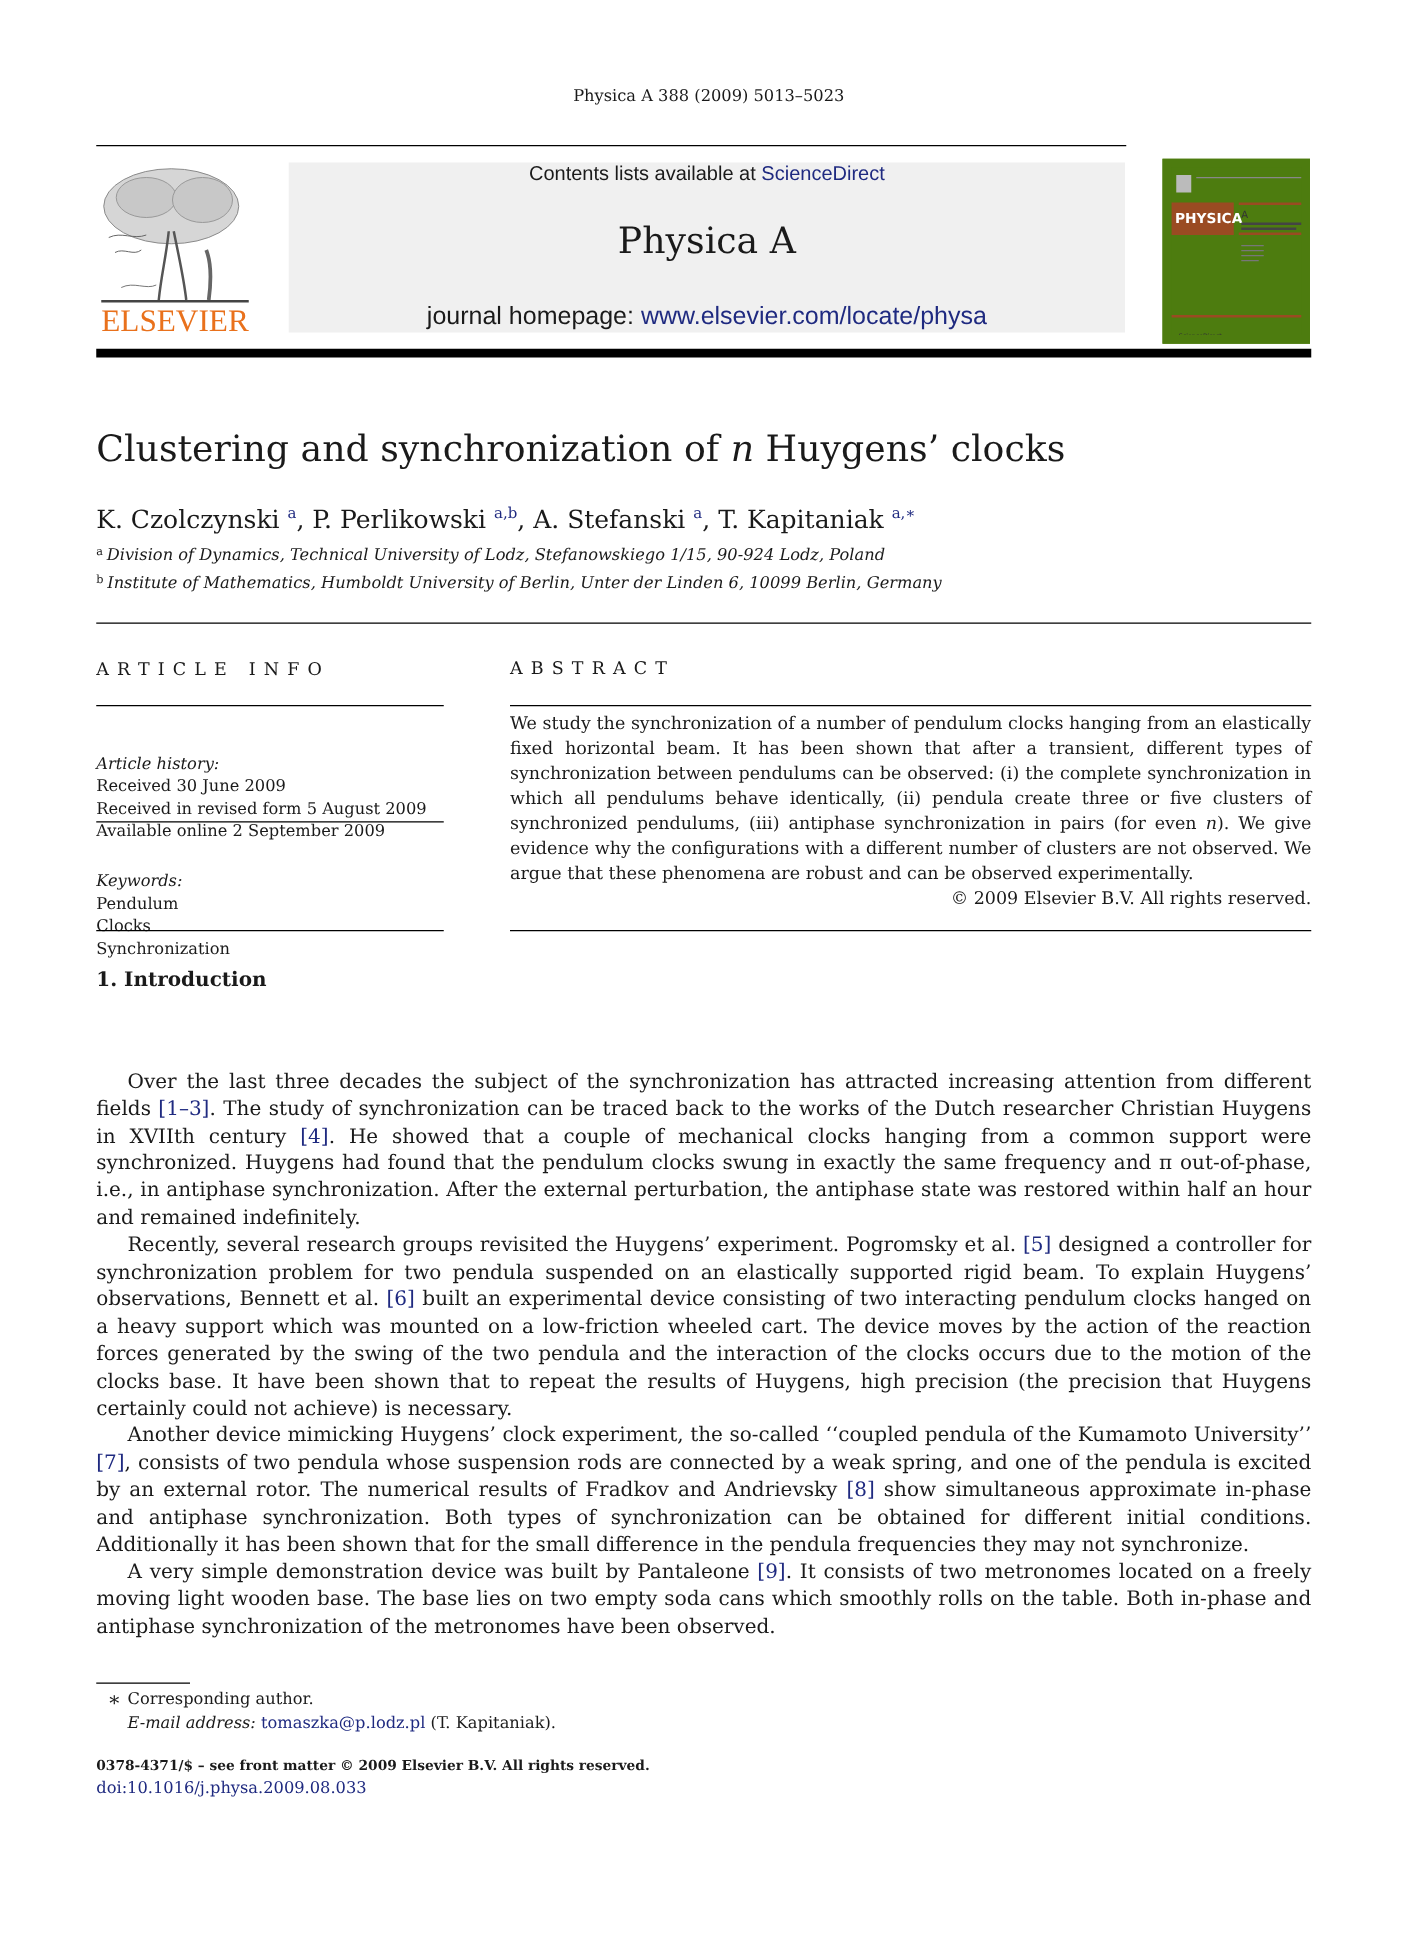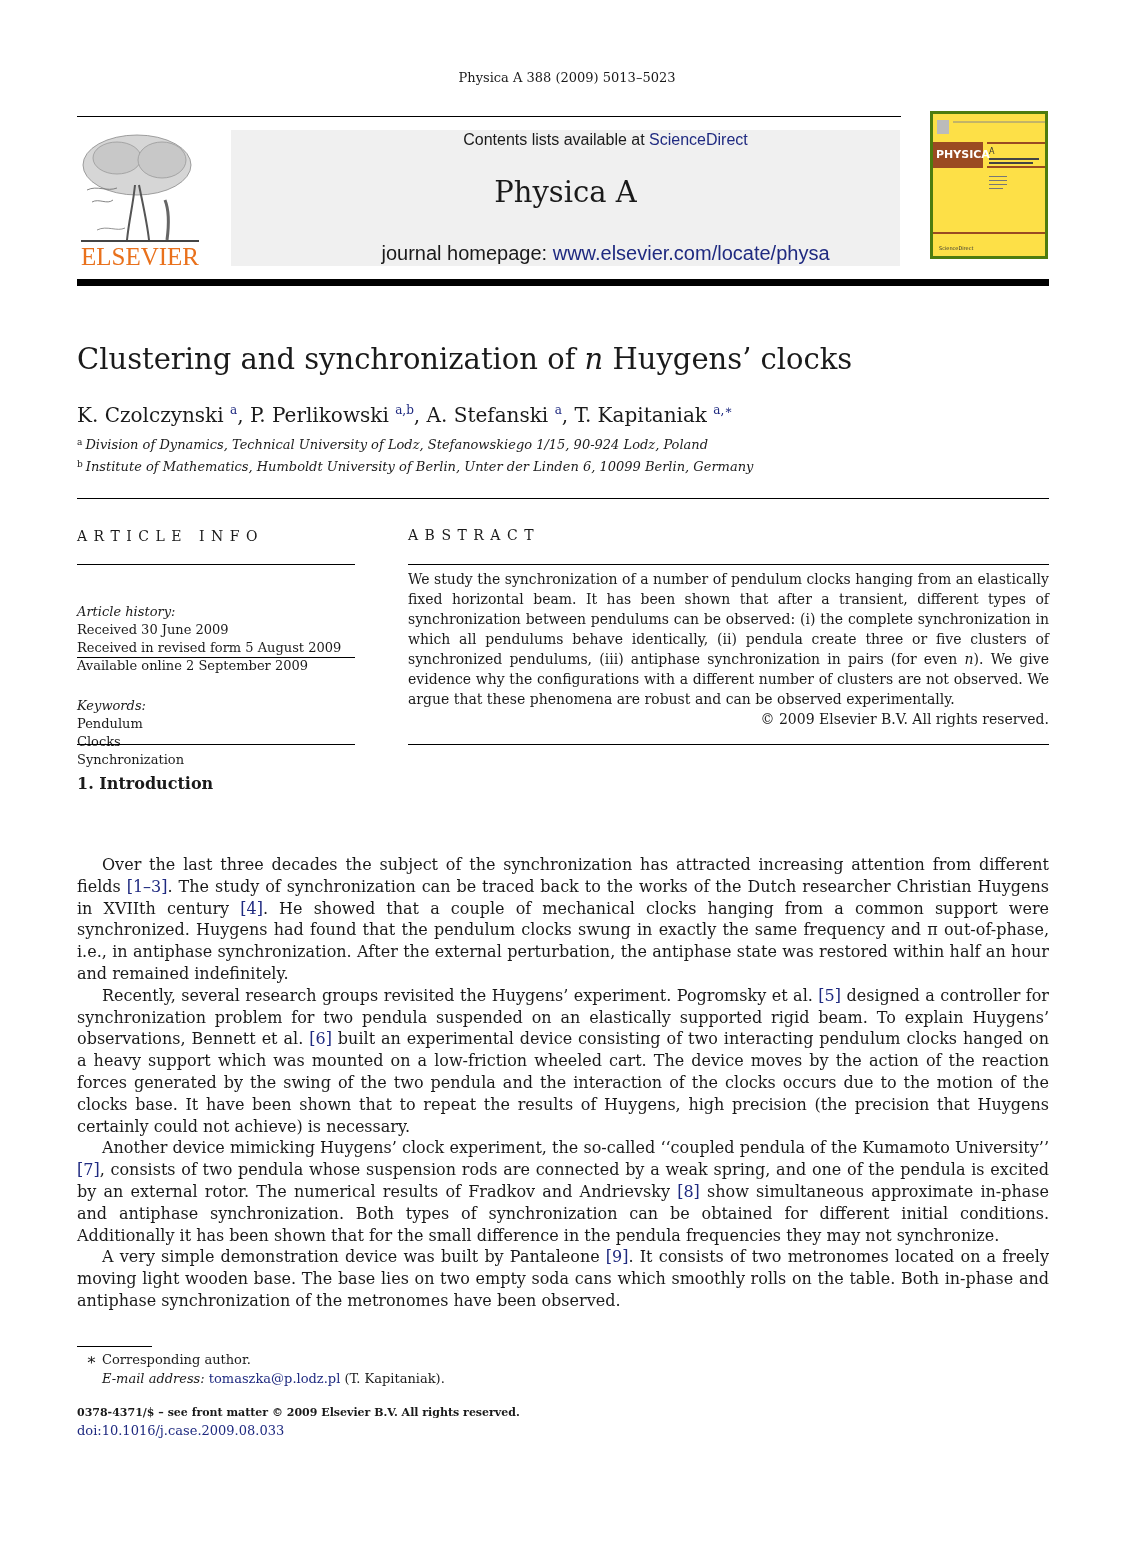--- a/index.html
+++ b/index.html
@@ -2,31 +2,31 @@
 <html><head>
 <meta charset="utf-8">
 <style>
   html, body { margin: 0; padding: 0; background: #ffffff; }
   body {
     width: 1134px; height: 1548px; position: relative; overflow: hidden;
     font-family: "DejaVu Serif", "Liberation Serif", serif; color: #1a1a1a;
   }
   .abs { position: absolute; }
   .link { color: #1f2a80; text-decoration: none; }
-  .sans { font-family: "Liberation Sans", "DejaVu Sans", sans-serif; padding-left: 40px; }
+  .sans { font-family: "Liberation Sans", "DejaVu Sans", sans-serif; }
 
   #running-head { left: 0; width: 1134px; top: 70px; text-align: center; font-size: 13px; }
 
   #top-rule { left: 77px; top: 116px; width: 824px; height: 0; border-top: 1.3px solid #000; }
   #elsevier-logo { left: 77px; top: 130px; width: 126px; height: 138px; }
   #header-box { left: 231px; top: 130px; width: 669px; height: 136px; background: #f0f0f0; }
   #contents-line { left: 0; width: 669px; top: 0; text-align: center; font-size: 16px; line-height: 20px; padding-top: 0; }
   #journal-name { left: 0; width: 669px; top: 44px; text-align: center; font-size: 29px; line-height: 36px; }
   #homepage-line { left: 0; width: 669px; top: 113px; text-align: center; font-size: 20px; line-height: 20px; }
-  #cover { left: 930px; top: 111px; width: 118px; height: 148px; background: #fde047; border: 3px solid #4d7c0f; box-sizing: border-box; overflow: hidden; }
+  #cover { left: 930px; top: 127px; width: 118px; height: 148px; background: #4d7c0f; border: 7px solid #4d7c0f; box-sizing: border-box; overflow: hidden; }
   #thick-rule { left: 77px; top: 279px; width: 972px; height: 7px; background: #000; }
 
   #title { left: 77px; top: 340px; font-size: 29px; line-height: 38px; white-space: nowrap; text-align: center; }
   #authors { left: 77px; top: 396px; font-size: 20px; line-height: 28px; white-space: nowrap; }
   #authors sup { font-size: 12px; color: #1f2a80; vertical-align: 8px; }
   .aff { left: 77px; font-size: 13px; font-style: italic; white-space: nowrap; }
   .aff sup { font-style: normal; font-size: 9px; vertical-align: 4px; margin-right: 3px; }
   #aff-a { top: 437px; }
   #aff-b { top: 459px; }
   #mid-rule { left: 77px; top: 498px; width: 972px; border-top: 1.3px solid #000; }
@@ -168,13 +168,13 @@
   <p>A very simple demonstration device was built by Pantaleone <a class="link" href="#">[9]</a>. It consists of two metronomes located on a freely moving light wooden base. The base lies on two empty soda cans which smoothly rolls on the table. Both in-phase and antiphase synchronization of the metronomes have been observed.</p>
 </div>
 
 <div id="fn-rule" class="abs"></div>
 <div id="fn-star" class="abs">∗</div>
 <div id="fn1" class="abs">Corresponding author.</div>
 <div id="fn2" class="abs">
   <i>E-mail address: </i><a class="link" href="#">tomaszka@p.lodz.pl</a><span> (T. Kapitaniak).</span>
 </div>
 <div id="front-matter" class="abs">0378-4371/$ – see front matter © 2009 Elsevier B.V. All rights reserved.</div>
-<a id="doi" class="abs link" href="#">doi:10.1016/j.case.2009.08.033</a>
+<a id="doi" class="abs link" href="#">doi:10.1016/j.physa.2009.08.033</a>
 
 </body></html>

